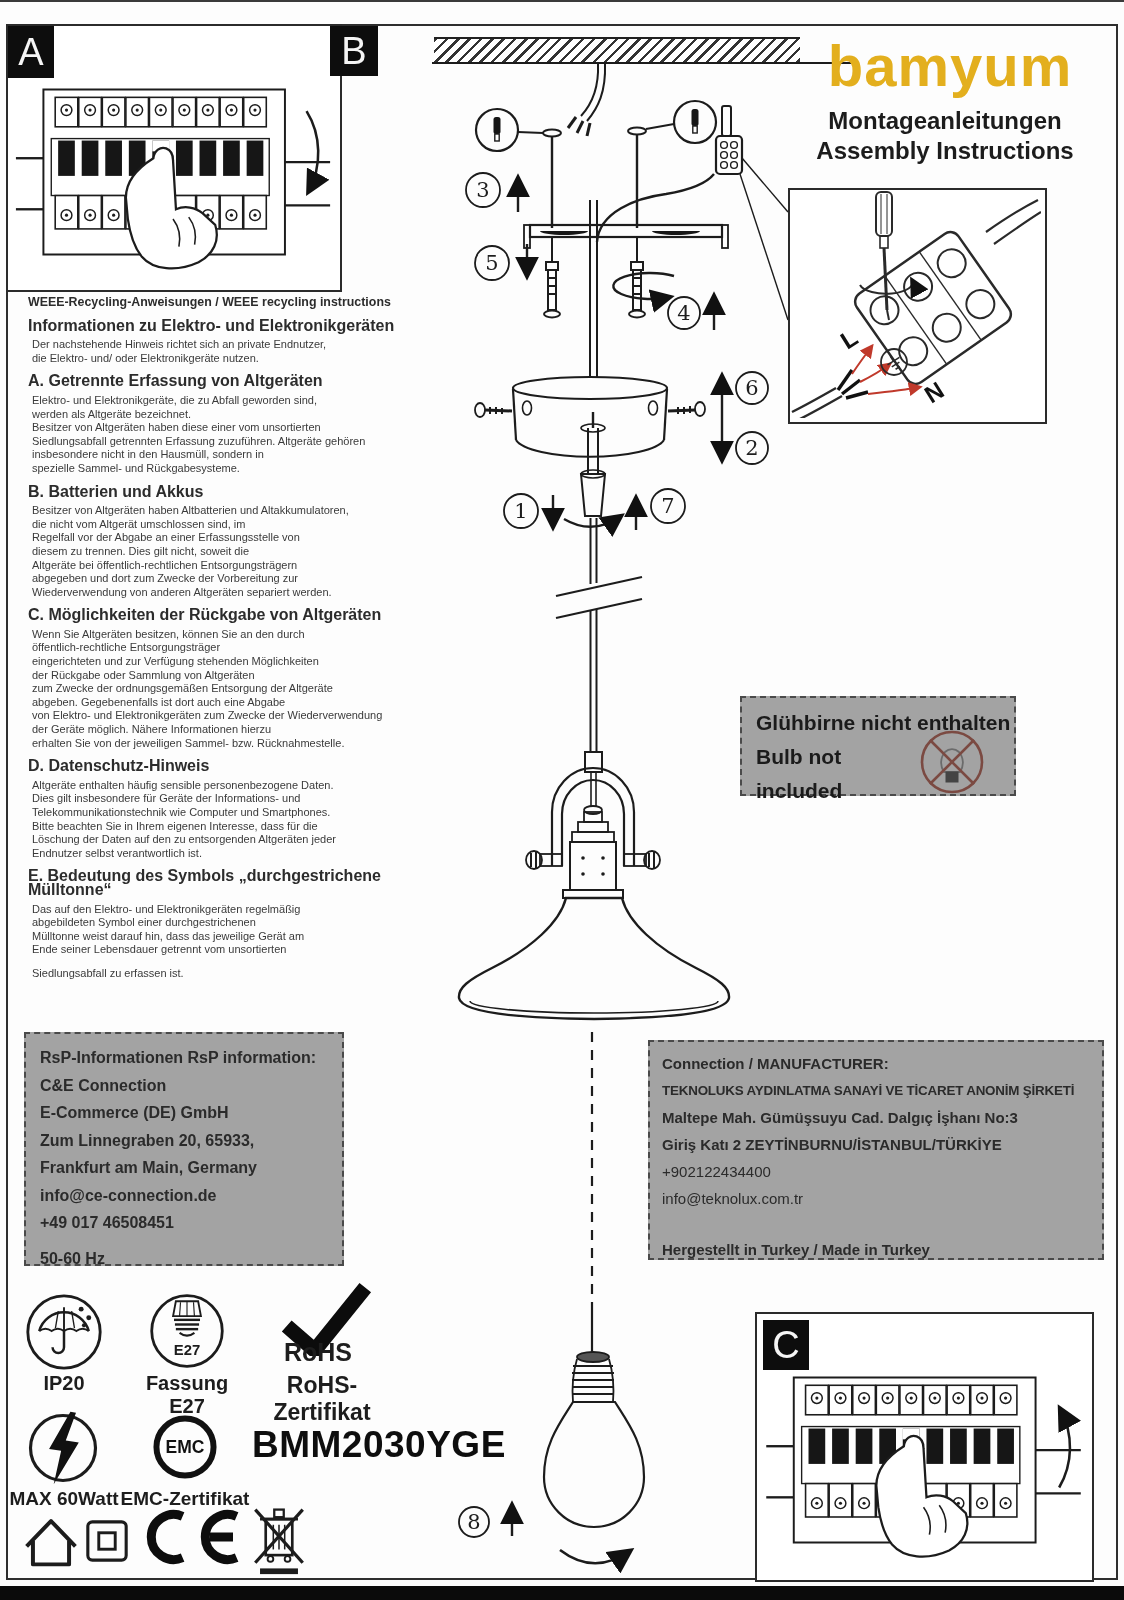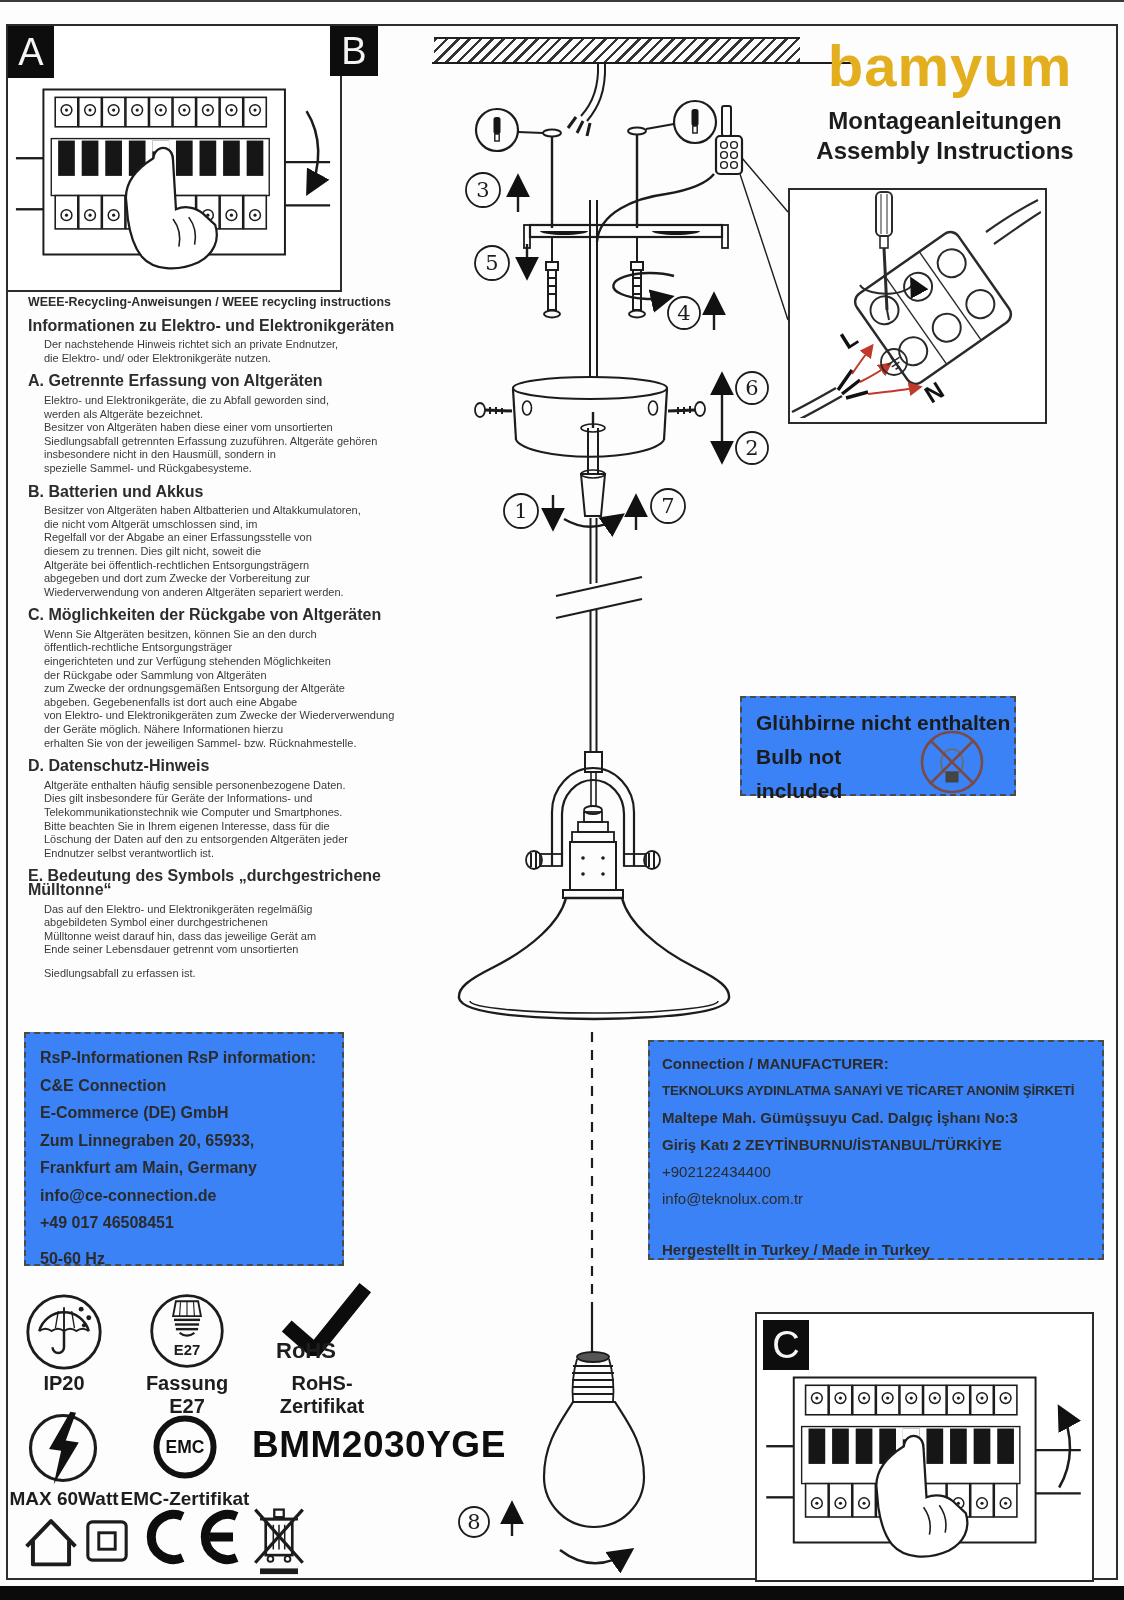--- a/index.html
+++ b/index.html
@@ -1,28 +1,28 @@
 <!DOCTYPE html>
 <html><head>
 <meta charset="utf-8">
 <style>
   html,body{margin:0;padding:0;background:#e8e8e8;}
   #page{position:relative;width:1124px;height:1600px;background:#fdfdfd;margin:0 auto;
         font-family:"Liberation Sans",sans-serif;color:#222;overflow:hidden;}
   .abs{position:absolute;}
   .box2{border:2px solid #2b2b2b;background:#fff;}
-  .dashbox{border:2px dashed #4a4a4a;background:#3b82f6;}
+  .dashbox{border:2px dashed #4a4a4a;background:#a3a3a3;}
   .ptag{background:#0d0d0d;color:#f5f5f5;display:flex;align-items:center;justify-content:center;
         font-size:38px;font-weight:400;font-family:"Liberation Sans",sans-serif;}
   .brand{font-size:58px;font-weight:bold;color:#E3AF1E;letter-spacing:1px;text-align:center;}
   .sub{font-size:24px;font-weight:bold;color:#1c1c1c;text-align:center;line-height:30px;}
   .weee{width:400px;font-size:11px;line-height:13.6px;color:#3a3a3a;}
   .weee .t{font-size:12.4px;font-weight:bold;color:#2c2c2c;margin:0 0 9px;}
   .weee .h{font-size:16px;font-weight:bold;color:#2c2c2c;margin:9px 0 6px;}
-  .weee .b{margin:0 16px 4px;white-space:pre-line;}
+  .weee .b{margin:0 4px 4px;white-space:pre-line;}
   .bulbnote{font-size:21px;font-weight:bold;color:#1b1b1b;line-height:34px;}
   .rspline{font-size:16px;line-height:27.5px;color:#2b2b2b;font-weight:bold;}
   .mfg{font-size:15px;line-height:27px;color:#2b2b2b;}
   .mfg .l0,.mfg .l2,.mfg .l3{font-weight:bold;}
   .mfg .l1{font-weight:bold;font-size:13.4px;letter-spacing:-0.2px;}
   .iconlab{font-weight:bold;color:#1d1d1d;text-align:center;}
   .hatchband{background:repeating-linear-gradient(135deg,#333 0 2.5px,#fff 2.5px 8px);
              border-top:2px solid #222;}
   svg{display:block;}
   svg text.step{font-family:"DejaVu Serif",serif;font-size:21px;fill:#1e1e1e;}
@@ -424,22 +424,22 @@
     <line x1="29" y1="35" x2="55" y2="35" stroke-width="2.6"></line>
     <line x1="30" y1="40" x2="54" y2="40" stroke-width="2.6"></line>
     <path d="M34,44 Q42,50 50,44" stroke-width="2.2"></path>
     <text x="42" y="68" text-anchor="middle" font-family="Liberation Sans, sans-serif" font-size="16" font-weight="bold" fill="#1c1c1c" stroke="none">E27</text>
   </svg>
   <div class="abs iconlab" style="left:127px;top:1372px;width:120px;font-size:20px;">Fassung E27</div>
 
   <svg class="abs" style="left:278px;top:1282px" width="96" height="74" viewBox="0 0 110 84" fill="none">
     <polyline points="10,50 42,78 100,6" stroke="#0c0c0c" stroke-width="17" fill="none"></polyline>
   </svg>
-  <div class="abs iconlab" style="left:246px;top:1338px;width:120px;font-size:22px;">RoHS</div>
-  <div class="abs iconlab" style="left:252px;top:1372px;width:140px;font-size:20px;">RoHS-Zertifikat</div>
+  <div class="abs iconlab" style="left:258px;top:1338px;width:120px;font-size:25px;">RoHS</div>
+  <div class="abs iconlab" style="left:252px;top:1372px;width:140px;font-size:23px;">RoHS-Zertifikat</div>
 
   <svg class="abs" style="left:24px;top:1408px" width="78" height="80" viewBox="0 0 84 86" fill="none" stroke="#1c1c1c">
     <circle cx="42" cy="43" r="35" stroke-width="3.4"></circle>
     <polygon points="50,4 27,44 40,46 32,82 59,37 45,35 56,5" fill="#111" stroke="none"></polygon>
   </svg>
   <div class="abs iconlab" style="left:8px;top:1488px;width:112px;font-size:19px;">MAX 60Watt</div>
 
   <svg class="abs" style="left:150px;top:1412px" width="70" height="70" viewBox="0 0 76 76" fill="none" stroke="#111">
     <circle cx="38" cy="38" r="31" stroke-width="6.5"></circle>
     <text x="38" y="45" text-anchor="middle" font-family="Liberation Sans, sans-serif" font-size="19" font-weight="bold" fill="#111" stroke="none">EMC</text>

